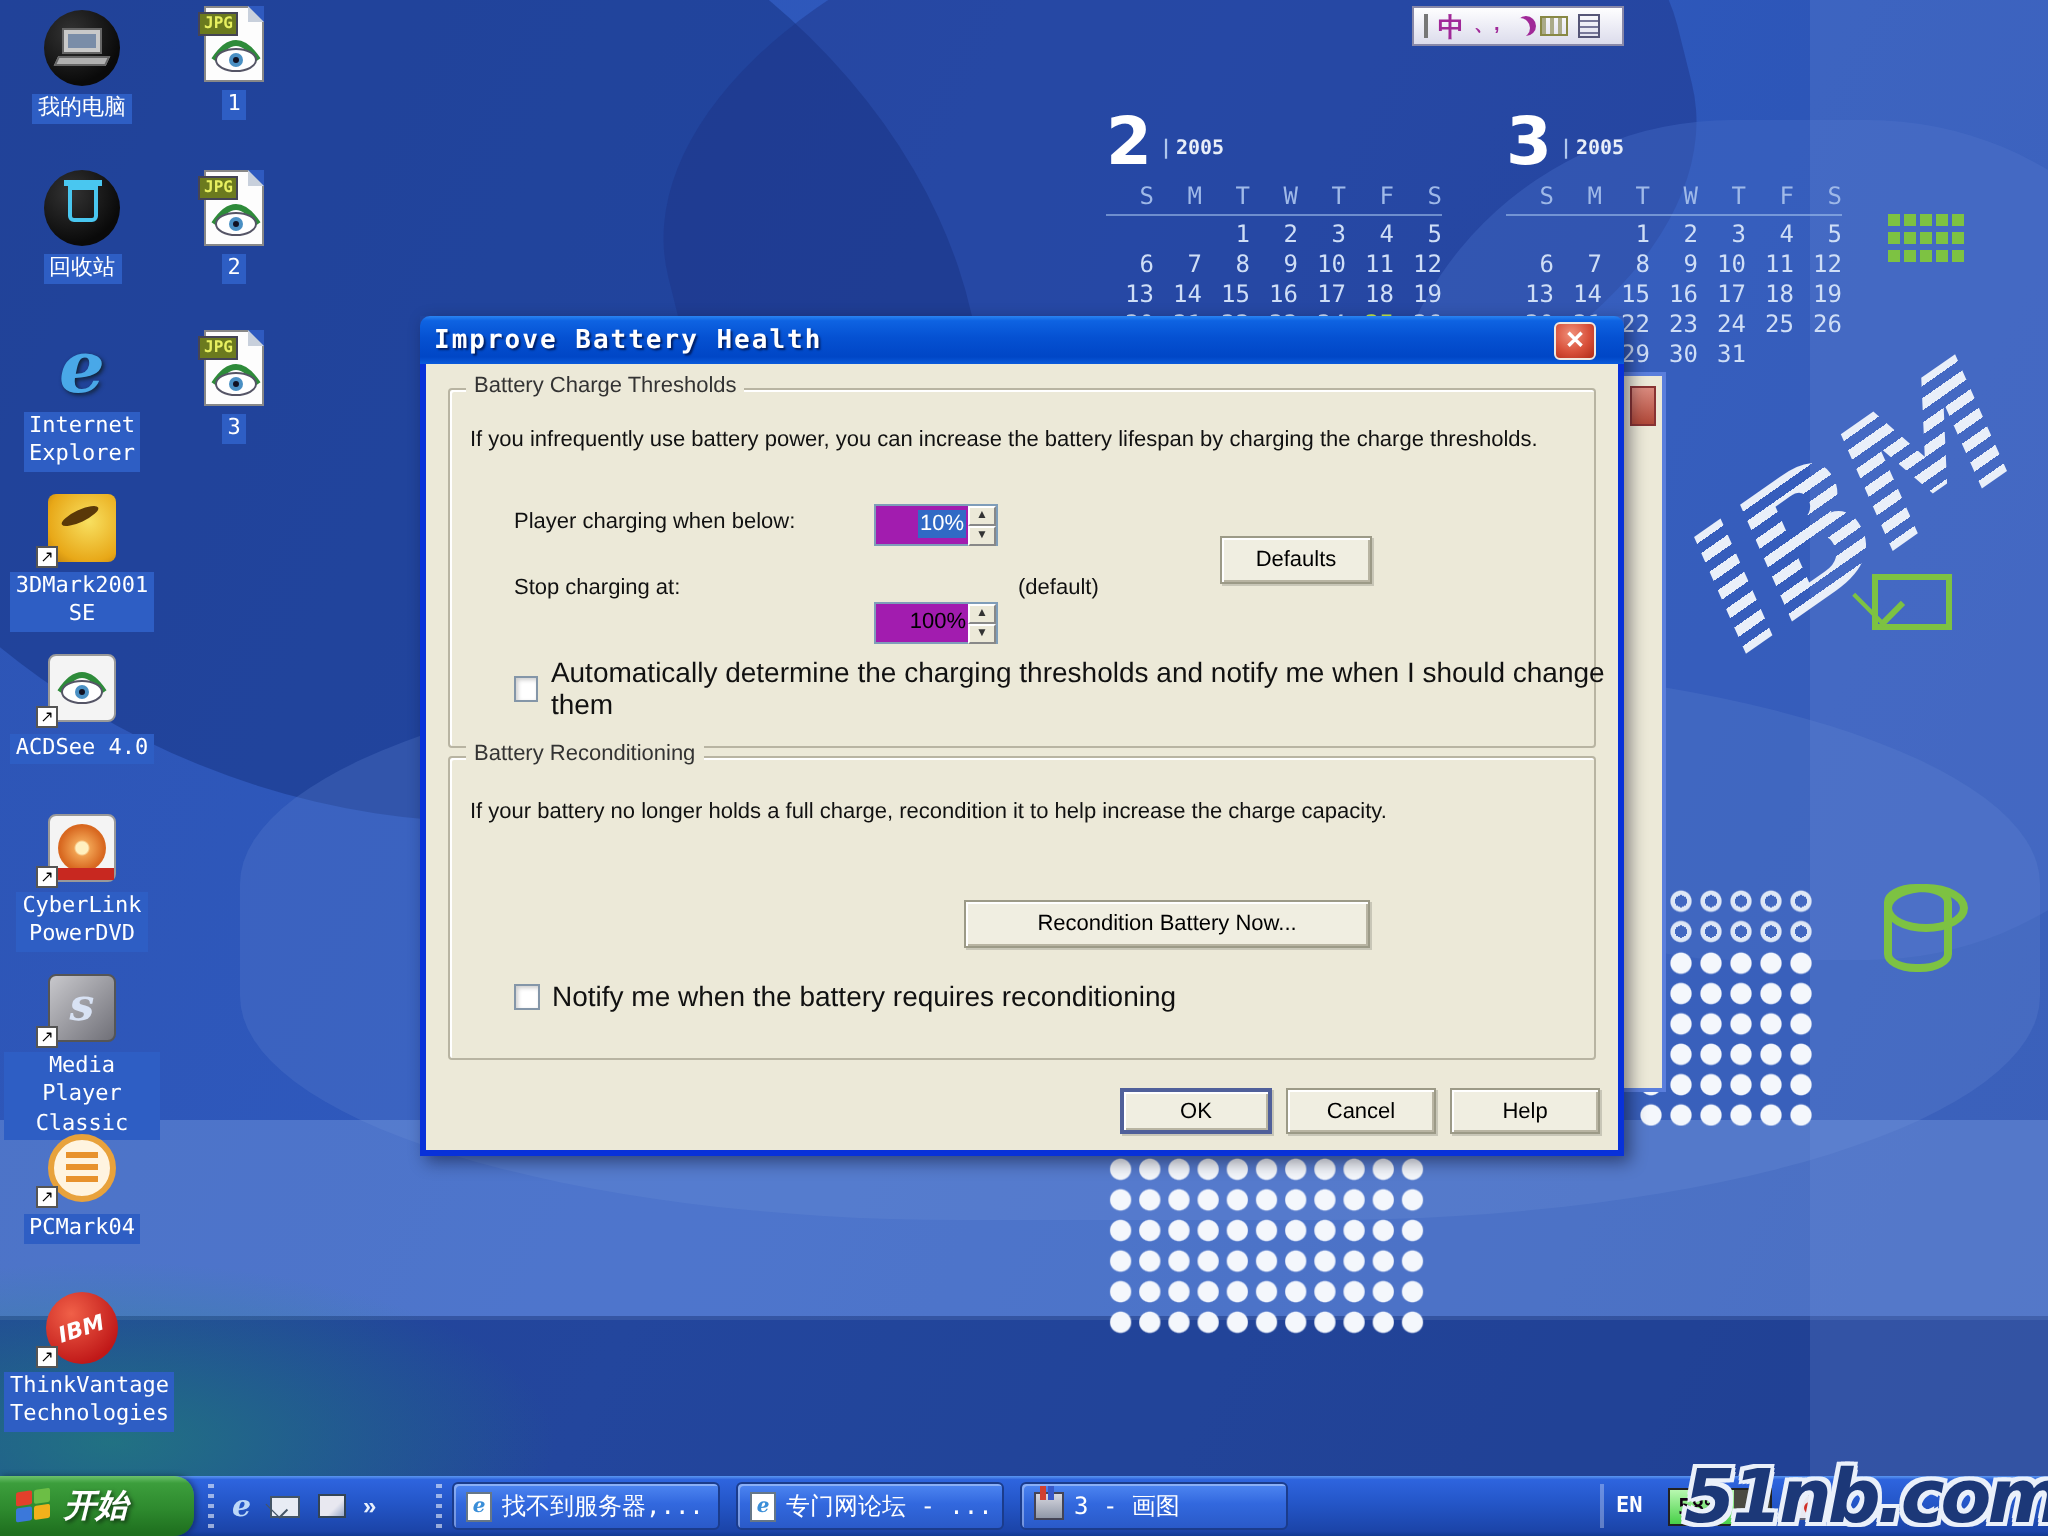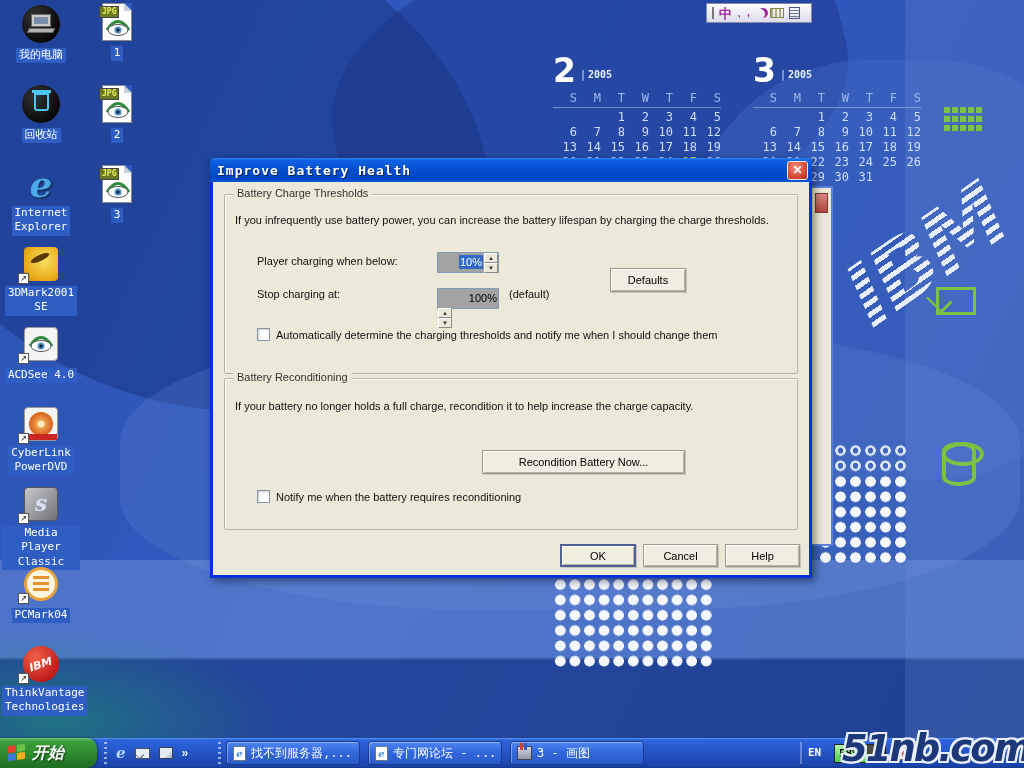--- a/index.html
+++ b/index.html
@@ -113,50 +113,50 @@
                padding:0 2px; border:1px solid #445; line-height:10px; font-family:"DejaVu Sans Mono", monospace; }
   .page svg { position:absolute; left:2px; bottom:3px; }
 
   
   .behind-win { left:812px; top:186px; width:21px; height:360px; background:#ECE9D8;
                 border:2px solid #5A7EDC; border-left:none; }
   .behind-win .redbtn { width:13px; height:20px; margin:5px auto 0; background:linear-gradient(#D98A7E,#B04838); border:1px solid #833; }
 
   .win { left:210px; top:158px; width:602px; height:420px; z-index:20;
          box-shadow:3px 3px 8px rgba(0,0,20,0.45); }
-  .titlebar { height:24px; display:flex; align-items:center; padding:0 4px 0 7px;
+  .titlebar { height:24px; display:flex; align-items:center; padding:0 14px 0 7px;
       background:linear-gradient(to bottom,#2984F2 0%,#0E63E2 10%,#0551D2 45%,#0046C6 85%,#0B5BDC 100%);
       border-radius:5px 5px 0 0; }
   .title-text { flex:1; color:#fff; font-family:"DejaVu Sans Mono", monospace; font-weight:bold;
                 font-size:13px; letter-spacing:1px; text-shadow:1px 1px 1px rgba(0,0,30,0.6); }
   .close-btn { width:21px; height:19px; border-radius:3px; border:1px solid #F0E8E0;
       background:radial-gradient(circle at 40% 30%,#F0907A,#D8503A 55%,#B02A18);
       color:#fff; font-size:12px; font-weight:bold; line-height:17px; text-align:center; cursor:default; }
   .win-body { position:relative; height:396px; background:#ECE9D8;
               border:3px solid #0831D9; border-top:none; }
   .groupbox { position:absolute; border:1px solid #B8B4A2; border-radius:2px;
               box-shadow:inset 1px 1px 0 #FFFFFF; }
   .groupbox .glabel { position:absolute; top:-8px; left:8px; background:#ECE9D8; padding:0 4px;
                       font-size:11px; color:#333; }
   .g1 { left:11px; top:12px; width:574px; height:180px; }
   .g2 { left:11px; top:196px; width:574px; height:152px; }
   .dtext { position:absolute; font-size:11px; color:#111; }
-  .spin { position:absolute; width:62px; height:21px; background:#a3a3a3; border:1px solid #7F9DB9; display:flex; }
+  .spin { position:absolute; width:62px; height:21px; background:#a21caf; border:1px solid #7F9DB9; display:flex; }
   .spin-val { flex:1; font-size:11px; text-align:right; line-height:19px; padding-right:1px; color:#000; }
   .spin-val .sel { background:#316AC5; color:#fff; padding:1px 1px; }
   .spin-btns { width:14px; display:flex; flex-direction:column; }
   .spin-btns b { flex:1; background:#ECE9D8; border:1px solid #fff; border-right-color:#888; border-bottom-color:#888;
                  font-size:6px; line-height:8px; text-align:center; color:#333; font-weight:normal; }
   .btn { position:absolute; background:#F0EEE1; border:1px solid #9C9A87;
          box-shadow:inset 1px 1px 0 #FFFFFF, inset -1px -1px 0 #B8B4A2, 1px 1px 0 rgba(0,0,0,0.15);
          font-size:11px; color:#000; text-align:center; cursor:default; }
   .btn.default { border:2px solid #50609A;text-align:center; }
   .checkline { position:absolute; display:flex; align-items:center; gap:6px; }
   .cb { width:13px; height:13px; background:#fff; border:1px solid #8496A8; box-shadow:inset 1px 1px 2px rgba(0,0,0,0.2); }
-  .checkline span.txt { font-size:11px; color:#111; }
+  .checkline span.txt { font-size:14px; color:#111; }
 
   
   .taskbar { left:0; top:738px; width:1024px; height:30px; z-index:50;
       background:linear-gradient(to bottom,#5A96F0 0%,#2E64DE 6%,#2456C8 45%,#1B44A8 92%,#123A92 100%); }
   .start-btn { position:absolute; left:0; top:0; width:97px; height:30px; border-radius:0 10px 10px 0;
       background:linear-gradient(to bottom,#6CC26C 0%,#3C9E3C 12%,#2E8A2E 55%,#1F701F 95%);
       box-shadow:1px 0 3px rgba(0,0,0,0.4); display:flex; align-items:center; gap:6px; padding-left:8px; }
   .winflag { width:18px; height:16px; display:grid; grid-template-columns:8px 8px; grid-auto-rows:7px; gap:1px; transform:skewY(-8deg); }
   .winflag i { border-radius:1px; }
   .wf1{background:#E3402B;} .wf2{background:#6CBE45;} .wf3{background:#3B78DA;} .wf4{background:#F2B11B;}
@@ -480,21 +480,21 @@
     <span class="dtext" style="left:22px; top:32px;">If you infrequently use battery power, you can increase the battery lifespan by charging the charge thresholds.</span>
     <span class="dtext" style="left:44px; top:73px;">Player charging when below:</span>
     <div class="spin" style="left:224px; top:70px;">
       <span class="spin-val"><span class="sel">10%</span></span>
       <span class="spin-btns">
           <b>▲</b>
           <b>▼</b>
         </span>
     </div>
     <span class="dtext" style="left:44px; top:106px;">Stop charging at:</span>
-    <div class="spin" style="left:224px; top:106px;flex-direction:column;">
+    <div class="spin" style="left:224px; top:119px;">
       <span class="spin-val">100%</span>
       <span class="spin-btns">
           <b>▲</b>
           <b>▼</b>
         </span>
     </div>
     <span class="dtext" style="left:296px; top:106px;">(default)</span>
     <button class="btn" style="left:397px; top:86px; width:76px; height:24px;">Defaults</button>
     <div class="checkline" style="left:44px; top:146px;">
       <span class="cb"></span>

